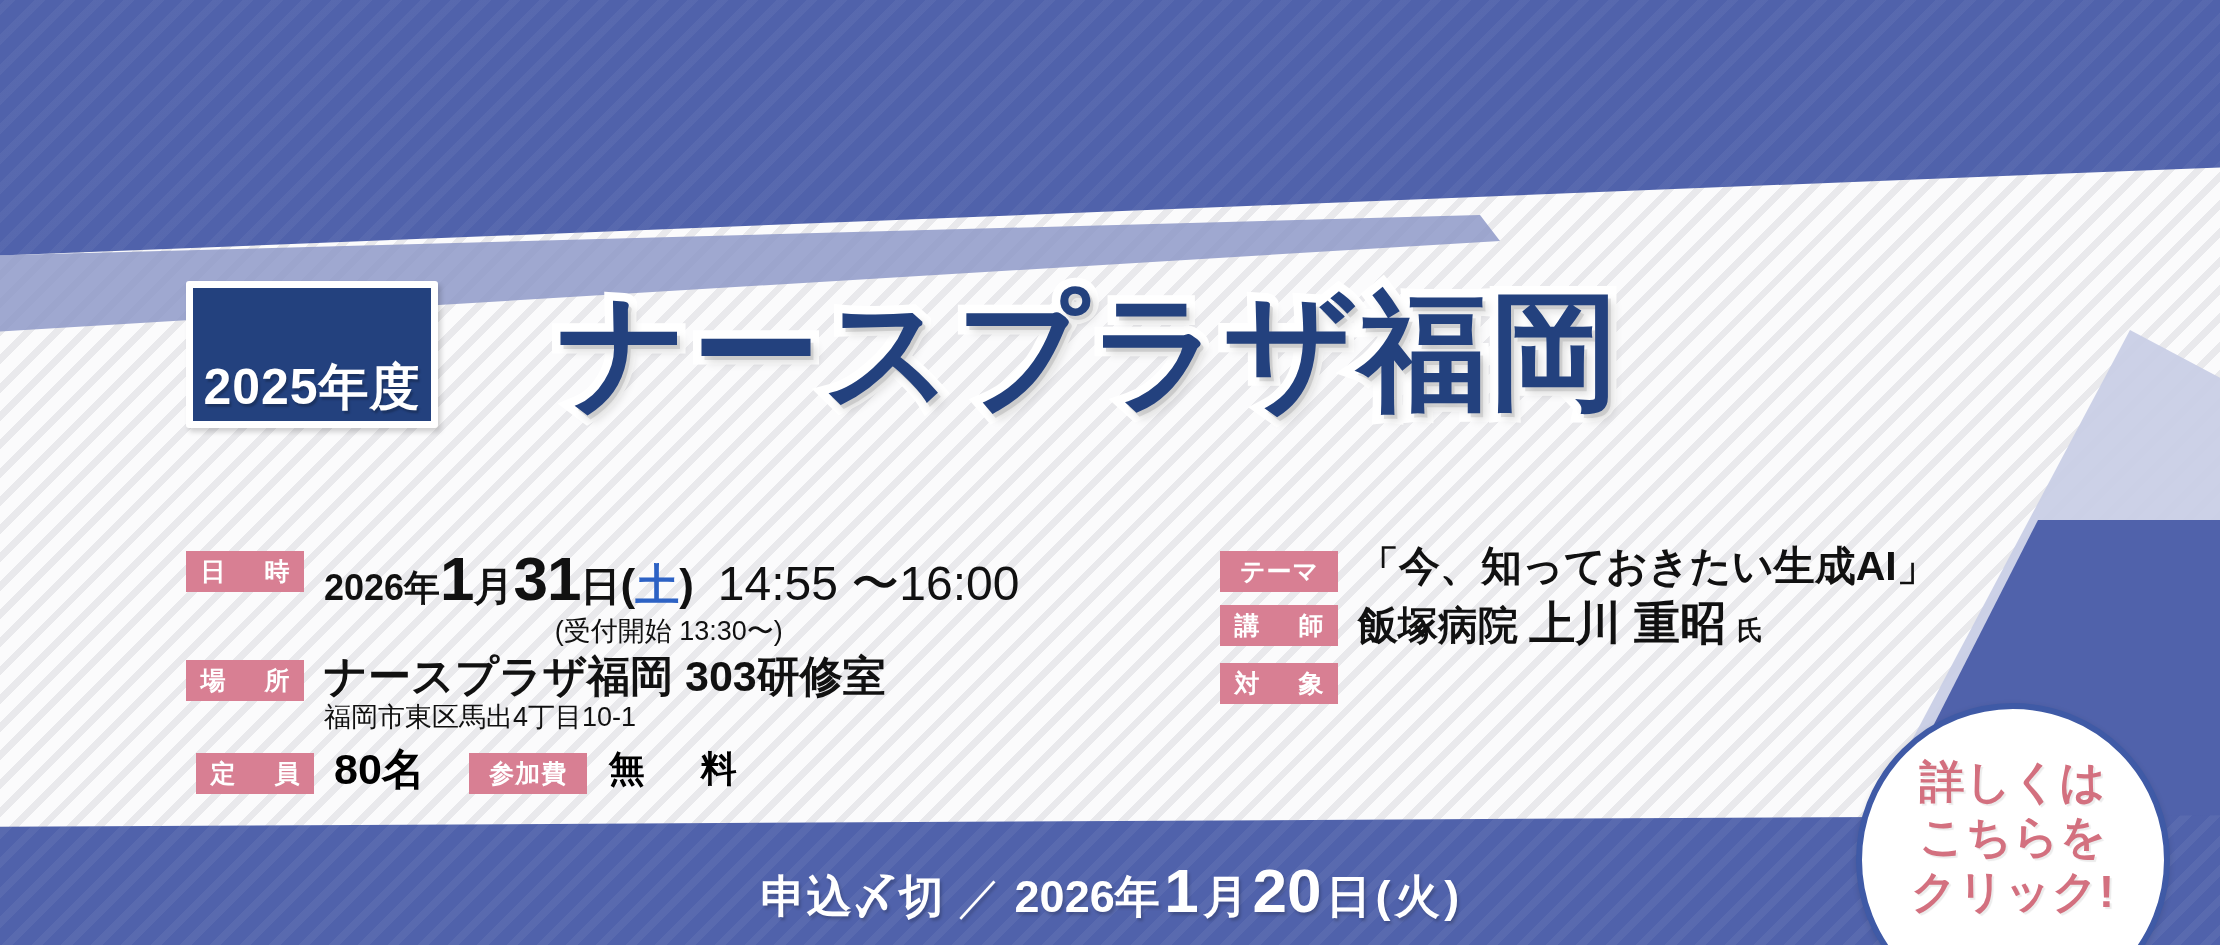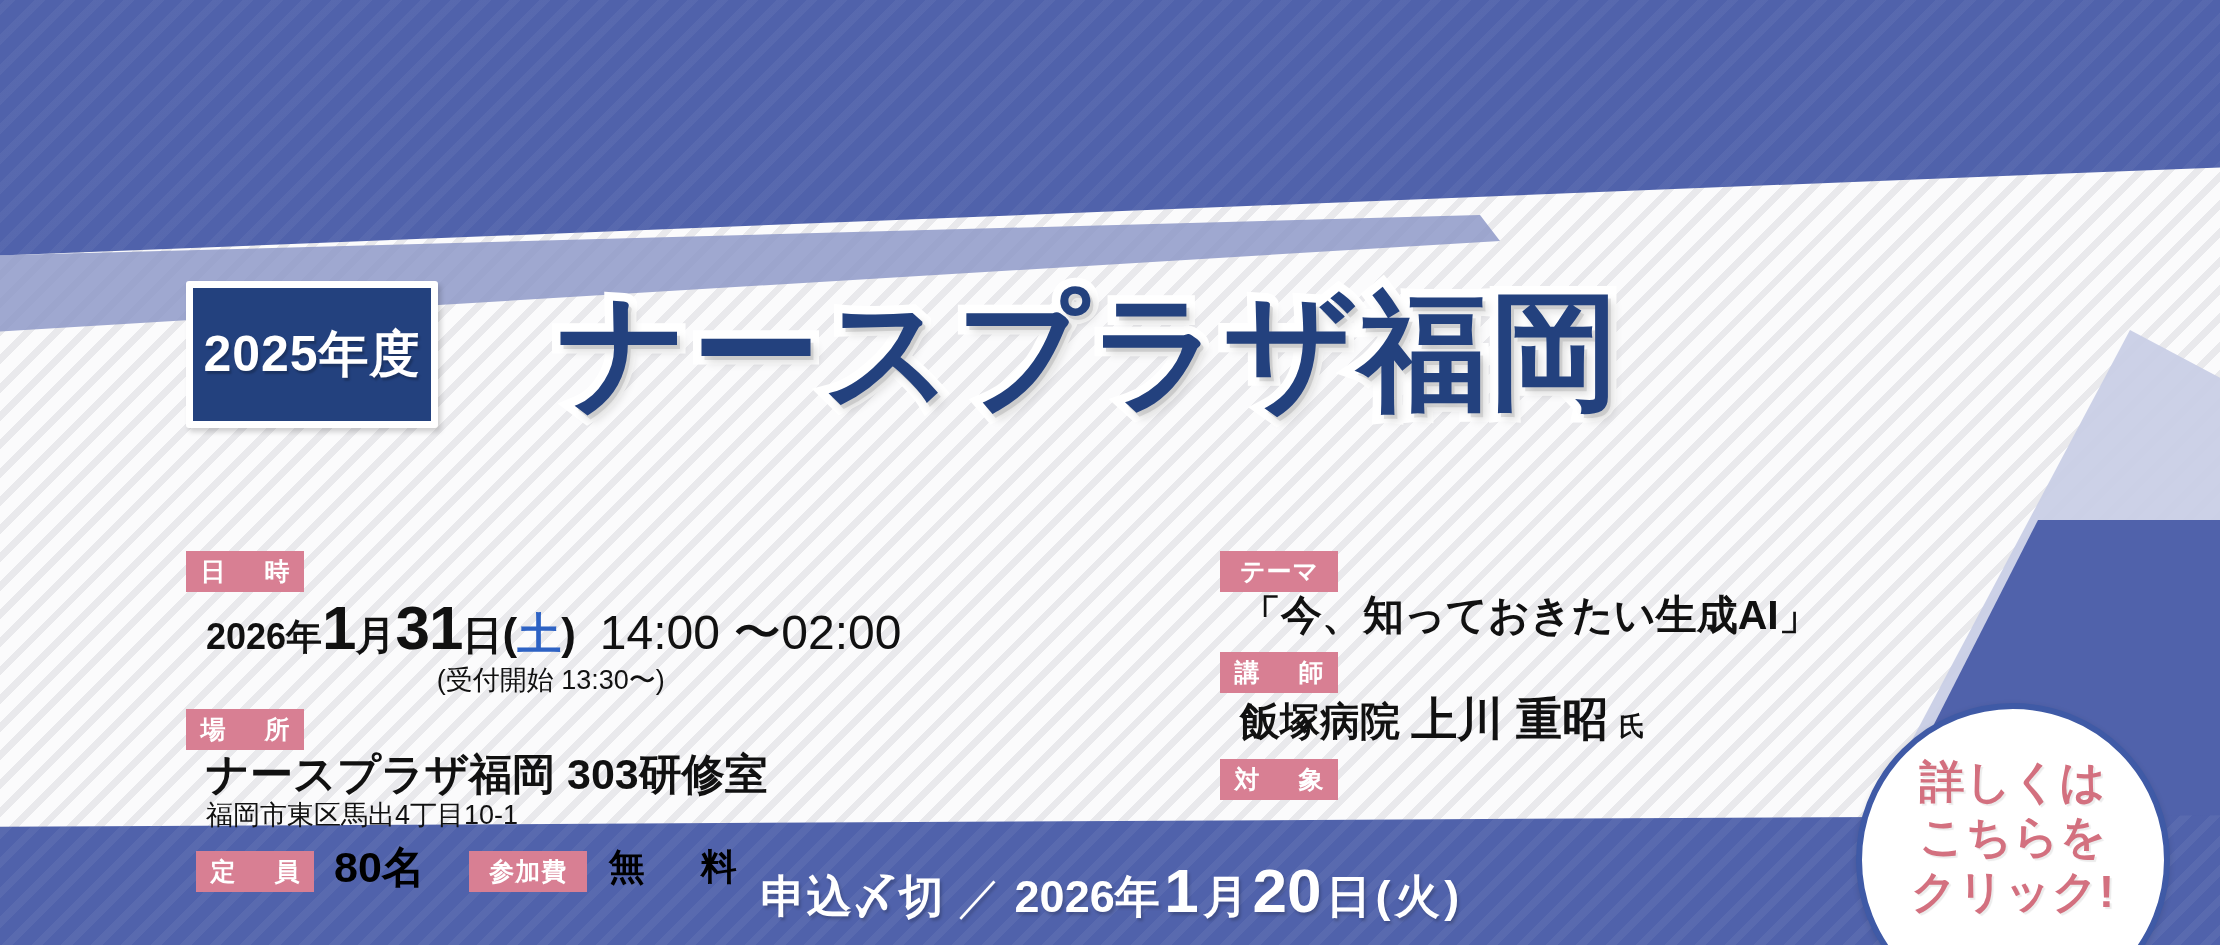--- a/index.html
+++ b/index.html
@@ -120,21 +120,21 @@
 
   
   .year-badge {
     position: absolute;
     left: 186px; top: 281px;
     width: 252px; height: 147px;
     background: #23417e;
     border: 7px solid #ffffff;
     border-radius: 3px;
     display: flex;
-    align-items: center;
+    align-items: flex-end;
     justify-content: center;
     box-shadow: 3px 4px 5px rgba(0,0,0,0.17);
   }
   .year-badge-text {
     color: #ffffff;
     font-size: 50px;
     font-weight: 700;
     letter-spacing: 1px;
     white-space: nowrap;
     text-shadow: 2px 3px 2px rgba(0,0,0,0.22);
@@ -170,21 +170,20 @@
   .info-right {
     position: absolute;
     left: 1220px; top: 543px;
     width: 800px;
   }
 
   .info-row {
     display: flex;
     align-items: flex-start;
     margin-bottom: 5px;
-    flex-direction: column;
   }
 
   .tag {
     flex: 0 0 auto;
     background: #d87f93;
     color: #ffffff;
     font-size: 25px;
     font-weight: 700;
     text-align: center;
     padding: 5px 0 6px 0;
@@ -319,21 +318,21 @@
         <div class="info-value">
           <div class="date-line">
             <span class="date-year">2026年</span>
             <span class="date-big">1</span>
             <span class="date-unit">月</span>
             <span class="date-big">31</span>
             <span class="date-unit">日</span>
             <span class="date-paren">(</span>
             <span class="date-dow">土</span>
             <span class="date-paren">)</span>
-            <span class="date-time">14:00 〜02:00</span>
+            <span class="date-time">14:55 〜16:00</span>
           </div>
           <div class="date-note">(受付開始 13:30〜)</div>
         </div>
       </div>
 
       <div class="info-row">
         <span class="tag">場　所</span>
         <div class="info-value">
           <div class="venue-name">ナースプラザ福岡 303研修室</div>
           <div class="venue-addr">福岡市東区馬出4丁目10-1</div>

